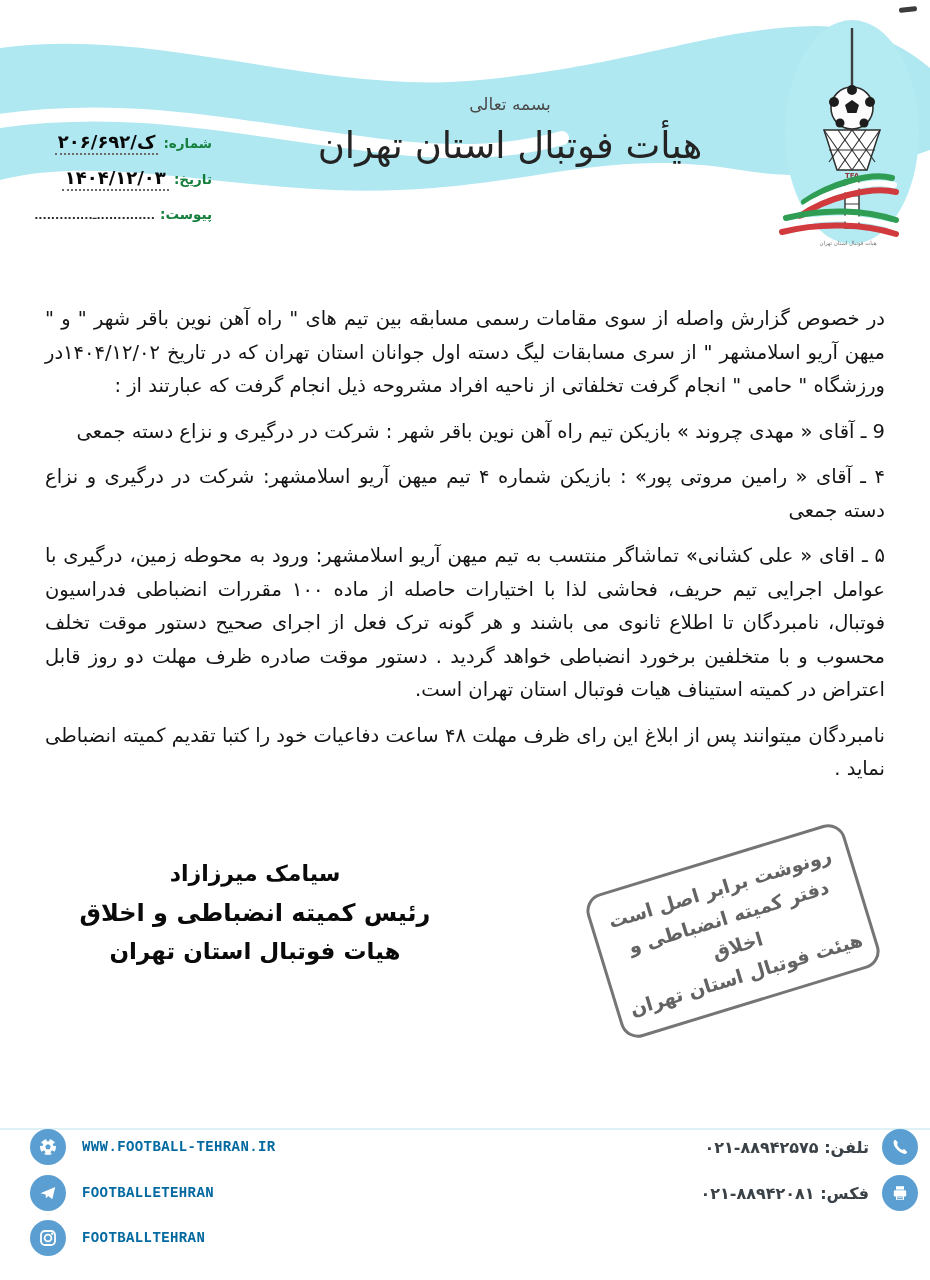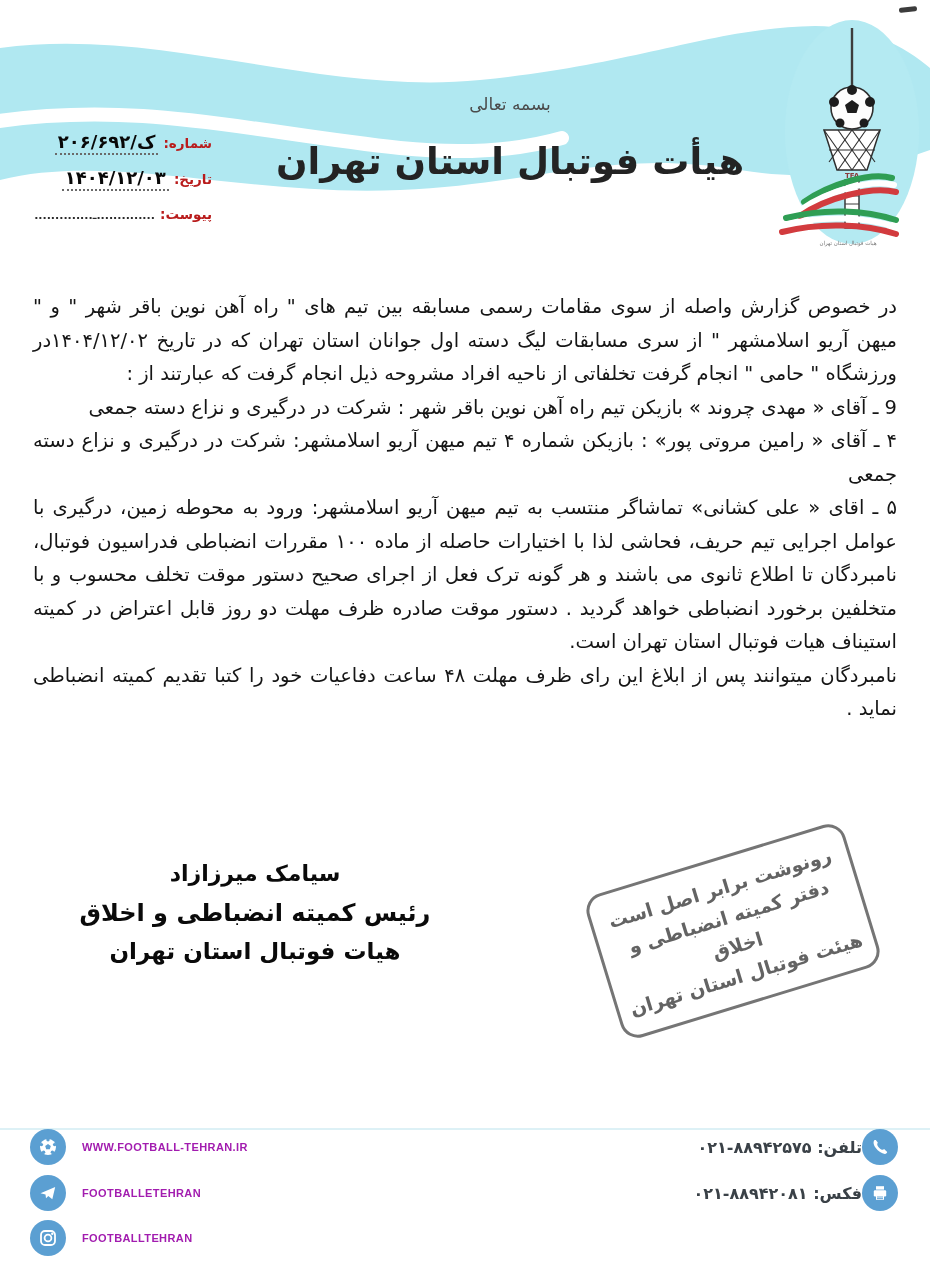--- a/index.html
+++ b/index.html
@@ -5,58 +5,58 @@
   html,body{margin:0;padding:0;background:#ffffff;}
   .page{position:relative;width:930px;height:1280px;background:#ffffff;overflow:hidden;
         font-family:"DejaVu Sans",sans-serif;}
 
   
   .wave-svg{position:absolute;top:0;left:0;}
   .scan-mark{position:absolute;left:899px;top:7px;width:18px;height:5px;background:#3c3c3c;
              border-radius:2px;transform:rotate(-6deg);}
   .logo-svg{position:absolute;left:770px;top:12px;}
   .header-center{position:absolute;left:250px;top:94px;width:520px;text-align:center;direction:rtl;}
-  .bismillah{font-size:17px;color:#4b4b4b;margin-bottom:26px;}
-  .page-title{font-size:37px;font-weight:bold;color:#232323;letter-spacing:-1px;}
+  .bismillah{font-size:17px;color:#4b4b4b;margin-bottom:10px;}
+  .page-title{font-size:37px;font-weight:normal;color:#232323;letter-spacing:-1px;}
 
   
   .meta{position:absolute;left:12px;top:124px;width:200px;direction:rtl;text-align:right;}
   .meta-row{height:36px;line-height:36px;white-space:nowrap;}
-  .meta-label{font-size:13.5px;font-weight:bold;color:#b91c1c;text-align:right;}
+  .meta-label{font-size:13.5px;font-weight:bold;color:#15803d;text-align:right;}
   .meta-value{font-size:18px;font-weight:bold;color:#080808;border-bottom:2px dotted #6a6a6a;
               padding:0 3px 1px 3px;letter-spacing:1px;}
   .meta-dots{font-size:11px;font-weight:bold;color:#2a2a2a;letter-spacing:1px;}
 
   
   .body-text{position:absolute;top:290px;left:33px;right:33px;direction:rtl;text-align:justify;
              font-size:19.5px;line-height:33.5px;color:#151515;}
-  .body-text p{margin:0;}
+  .body-text p{margin:12px;}
 
   
   .signature{position:absolute;left:45px;top:854px;width:420px;text-align:center;direction:rtl;
              font-weight:bold;color:#0a0a0a;}
   .sig-line-0{font-size:22px;line-height:40px;}
   .sig-line-1{font-size:24px;line-height:38px;}
   .sig-line-2{font-size:23px;line-height:38px;}
 
   
   .stamp{position:absolute;left:598px;top:856px;width:248px;transform:rotate(-17deg);
          border:3px solid #575757;border-radius:18px;padding:12px 8px;text-align:center;
          direction:rtl;color:#414141;font-weight:bold;font-size:19px;line-height:30px;opacity:.82;}
 
   
   .footer-divider{position:absolute;left:0;right:0;top:1128px;height:2px;background:#ddf1f6;}
   .f-row{position:absolute;height:38px;display:flex;align-items:center;}
   .f-left{left:30px;gap:16px;}
-  .f-right{right:32px;direction:rtl;}
+  .f-right{right:12px;direction:rtl;gap:13px;}
   .row-a{top:1128px;} .row-b{top:1174px;} .row-c{top:1219px;}
   .f-icon{width:36px;height:36px;border-radius:50%;background:#5b9fd2;display:flex;
           align-items:center;justify-content:center;flex:0 0 auto;}
-  .f-left .f-text{font-family:Liberation Sans, sans-serif;font-weight:bold;
-                  font-size:11px;color:#a21caf;letter-spacing:.4px;}
+  .f-left .f-text{font-family:Liberation Mono, monospace;font-weight:bold;
+                  font-size:14px;color:#0369a1;letter-spacing:.4px;}
   .f-right .f-text{font-size:16px;font-weight:bold;color:#3a4147;}
   .ltr{direction:ltr;unicode-bidi:isolate;margin-left:44px;}
 </style>
 </head>
 <body>
 
 <div class="page">
 
   <svg class="wave-svg" width="930" height="262" viewBox="0 0 930 262">
     <path d="M0,48 C160,26 320,96 480,80 C640,64 710,28 815,26 C865,26 905,46 930,68

